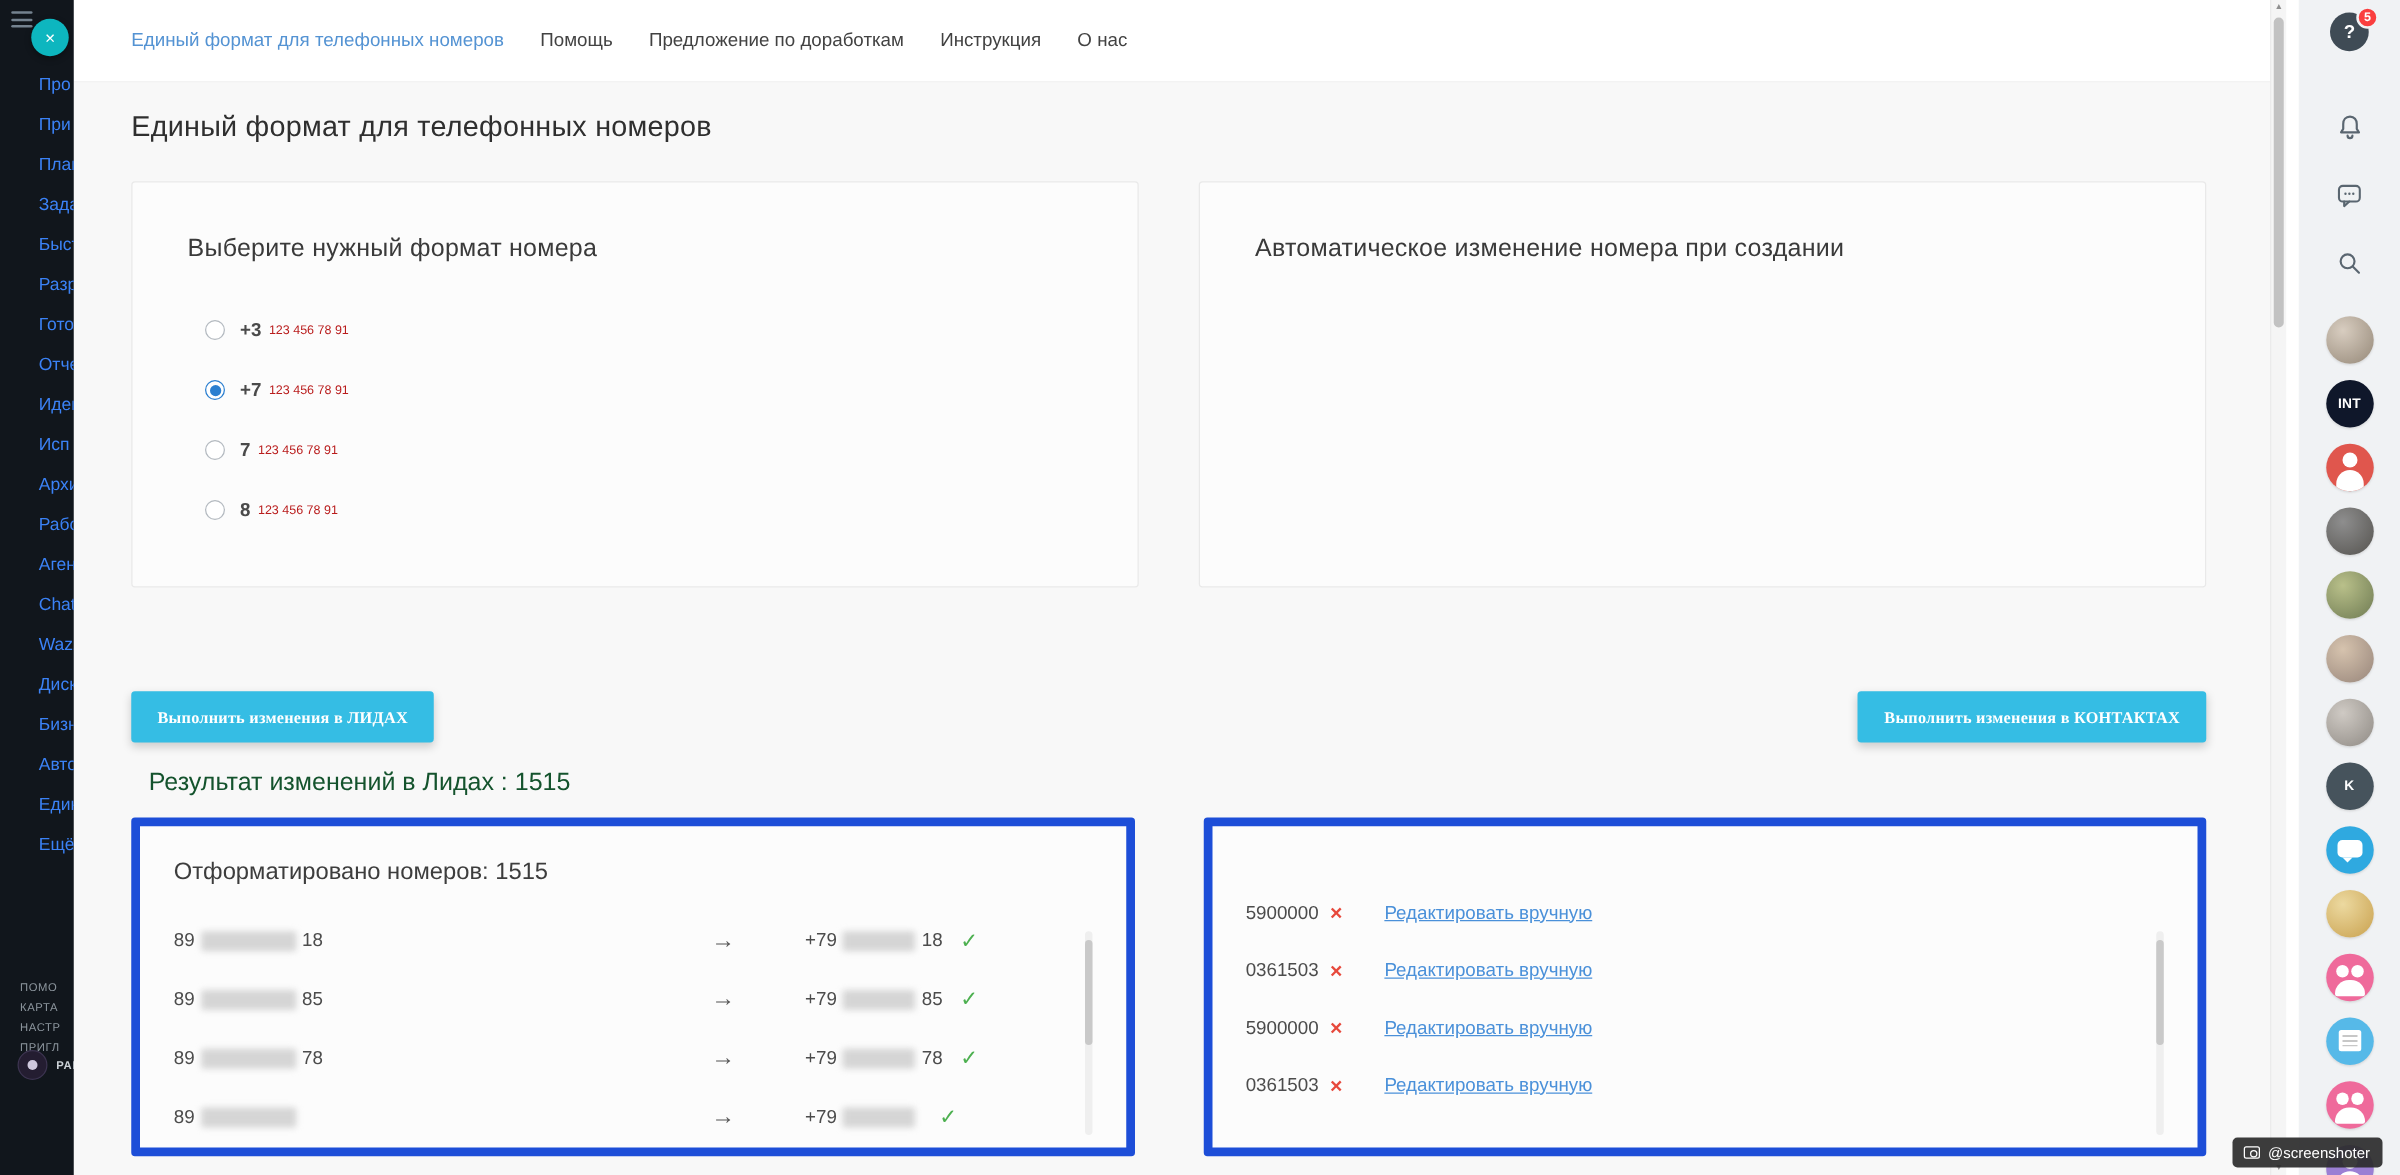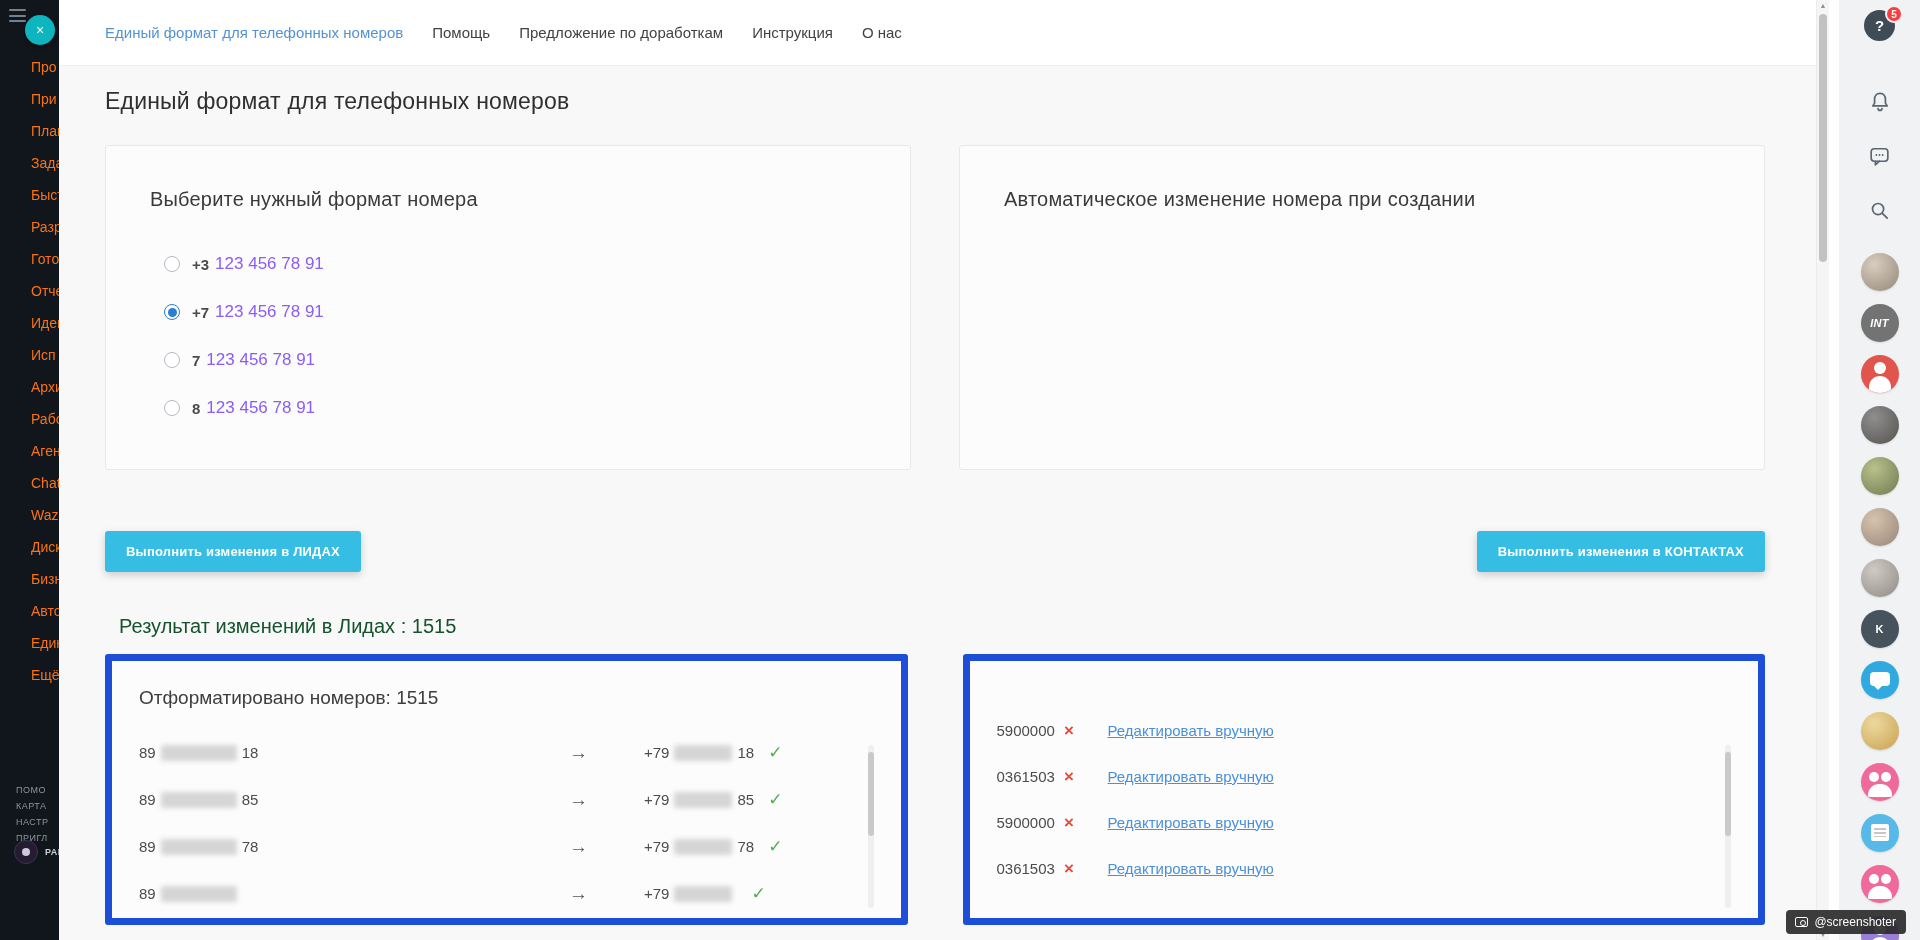--- a/index.html
+++ b/index.html
@@ -12,21 +12,21 @@
   .app { position:absolute; inset:0; }
 
   
   .sidebar { position:absolute; left:0; top:0; bottom:0; width:59px; background:#11161c; overflow:hidden; z-index:6; }
   .hamburger { position:absolute; left:9px; top:9px; width:17px; height:13px; display:flex; flex-direction:column; justify-content:space-between; cursor:pointer; }
   .hamburger span { display:block; height:2px; background:#74828f; border-radius:1px; }
   .close-btn { position:absolute; left:25px; top:15px; width:30px; height:30px; border-radius:50%; border:0;
     background:#0db6bf; color:#fff; font-size:14px; line-height:30px; text-align:center; padding:0; cursor:pointer;
     box-shadow:0 2px 5px rgba(0,0,0,.35); }
   .side-nav { list-style:none; margin:0; padding:0; position:absolute; top:51px; left:0; right:0; }
-  .side-item { height:32px; line-height:32px; padding-left:31px; font-size:14px; color:#f97316; white-space:nowrap; cursor:pointer; }
+  .side-item { height:32px; line-height:32px; padding-left:31px; font-size:14px; color:#3b82f6; white-space:nowrap; cursor:pointer; }
   .side-footer { list-style:none; margin:0; padding:0; position:absolute; top:782px; left:0; right:0; }
   .side-footer-item { height:16px; line-height:16px; padding-left:16px; font-size:9px; letter-spacing:.5px; color:#8d969e; white-space:nowrap; cursor:pointer; }
   .workspace { position:absolute; left:14px; top:840px; display:flex; align-items:center; gap:7px; cursor:pointer; }
   .ws-circle { width:24px; height:24px; border-radius:50%; background:#241d31; border:1px solid #3c3450; flex:0 0 auto; position:relative; }
   .ws-circle::after { content:""; position:absolute; inset:7px; border-radius:50%; background:#cfc8dd; }
   .ws-label { font-size:9px; font-weight:bold; color:#ccd2d7; letter-spacing:.5px; white-space:nowrap; }
 
   
   .header { position:absolute; left:59px; top:0; width:1757px; height:66px; background:#fff; z-index:2; border-bottom:1px solid #f0f0f0; }
   .topnav { display:flex; align-items:center; height:100%; padding-left:46px; gap:29px; }
@@ -40,28 +40,28 @@
   .panels-row { position:absolute; left:46px; top:79px; width:1660px; display:flex; gap:48px; }
   .panel { flex:1 1 0; height:325px; background:#fcfcfc; border:1px solid #e9e9e9; border-radius:3px; padding:42px 44px; }
   .panel-title { margin:0; font-size:20px; font-weight:400; color:#3a3a3a; letter-spacing:.2px; }
 
   .options { margin-top:38px; padding-left:14px; }
   .option { display:flex; align-items:center; height:30px; margin-bottom:18px; cursor:pointer; }
   .radio { width:16px; height:16px; border:1.6px solid #b4bac0; border-radius:50%; background:#fff; position:relative; flex:0 0 auto; }
   .option.selected .radio { border-color:#2b7fd0; }
   .option.selected .radio::after { content:""; position:absolute; inset:2.5px; border-radius:50%; background:#2b7fd0; }
   .opt-prefix { margin-left:12px; color:#4a4a4a; font-weight:700; font-size:15px; }
-  .opt-rest { margin-left:6px; color:#8b5cf6; font-size:17px; }
+  .opt-rest { margin-left:6px; color:#b91c1c; font-size:10px; }
 
   .toggle-row { margin-top:50px; padding-left:8px; display:flex; align-items:center; gap:12px; cursor:pointer; }
   .toggle { width:37px; height:19px; background:#ccd2d6; border-radius:10px; position:relative; flex:0 0 auto; }
   .toggle .knob { position:absolute; left:2px; top:2px; width:15px; height:15px; border-radius:50%; background:#fff; box-shadow:0 1px 2px rgba(0,0,0,.25); }
   .toggle-label { font-size:15px; color:#4a4a4a; }
 
-  .actions-row { position:absolute; left:46px; top:465px; width:1660px; display:flex; justify-content:space-between; }
+  .actions-row { position:absolute; left:46px; top:487px; width:1660px; display:flex; justify-content:space-between;font-family:Liberation Serif, serif; }
   .action-btn { height:41px; padding:0 21px; border:0; border-radius:3px; background:#35bde4; color:#fff;
     font-family:inherit; font-size:13px; font-weight:700; letter-spacing:.2px; cursor:pointer;
     box-shadow:0 3px 8px rgba(0,0,0,.18); }
 
   .section-title { position:absolute; left:46px; top:535px; margin:14px; font-size:20px; font-weight:500; color:#14532d;text-align:right; }
 
   .results-row { position:absolute; left:46px; top:588px; width:1660px; display:flex; gap:55px; }
   .result-panel { flex:1 1 0; height:271px; background:#fcfcfc; border:7px solid #1d4ed8; border-radius:3px; padding:26px 27px 0; position:relative; overflow:hidden; }
   .result-title { margin:0; font-size:19px; font-weight:400; color:#3d3d3d; }
 
@@ -398,21 +398,21 @@
         <circle cx="10.5" cy="10.5" r="5.8"></circle>
         <line x1="15" y1="15" x2="20" y2="20"></line>
       </svg>
     </button>
     <div class="avatars">
 
         <div class="avatar photo" style="background: radial-gradient(circle at 35% 30%, rgb(216, 205, 192), rgb(149, 136, 120));">
           <span class="avatar-label"></span>
         </div>
 
-        <div class="avatar text" style="background: #737373; font-style: italic;">
+        <div class="avatar text" style="background: #0f172a;">
           <span class="avatar-label">INT</span>
         </div>
 
         <div class="avatar person" style="background: rgb(224, 86, 77);">
           <span class="avatar-label"></span>
         </div>
 
         <div class="avatar photo" style="background: radial-gradient(circle at 35% 30%, rgb(142, 142, 142), rgb(85, 83, 79));">
           <span class="avatar-label"></span>
         </div>

